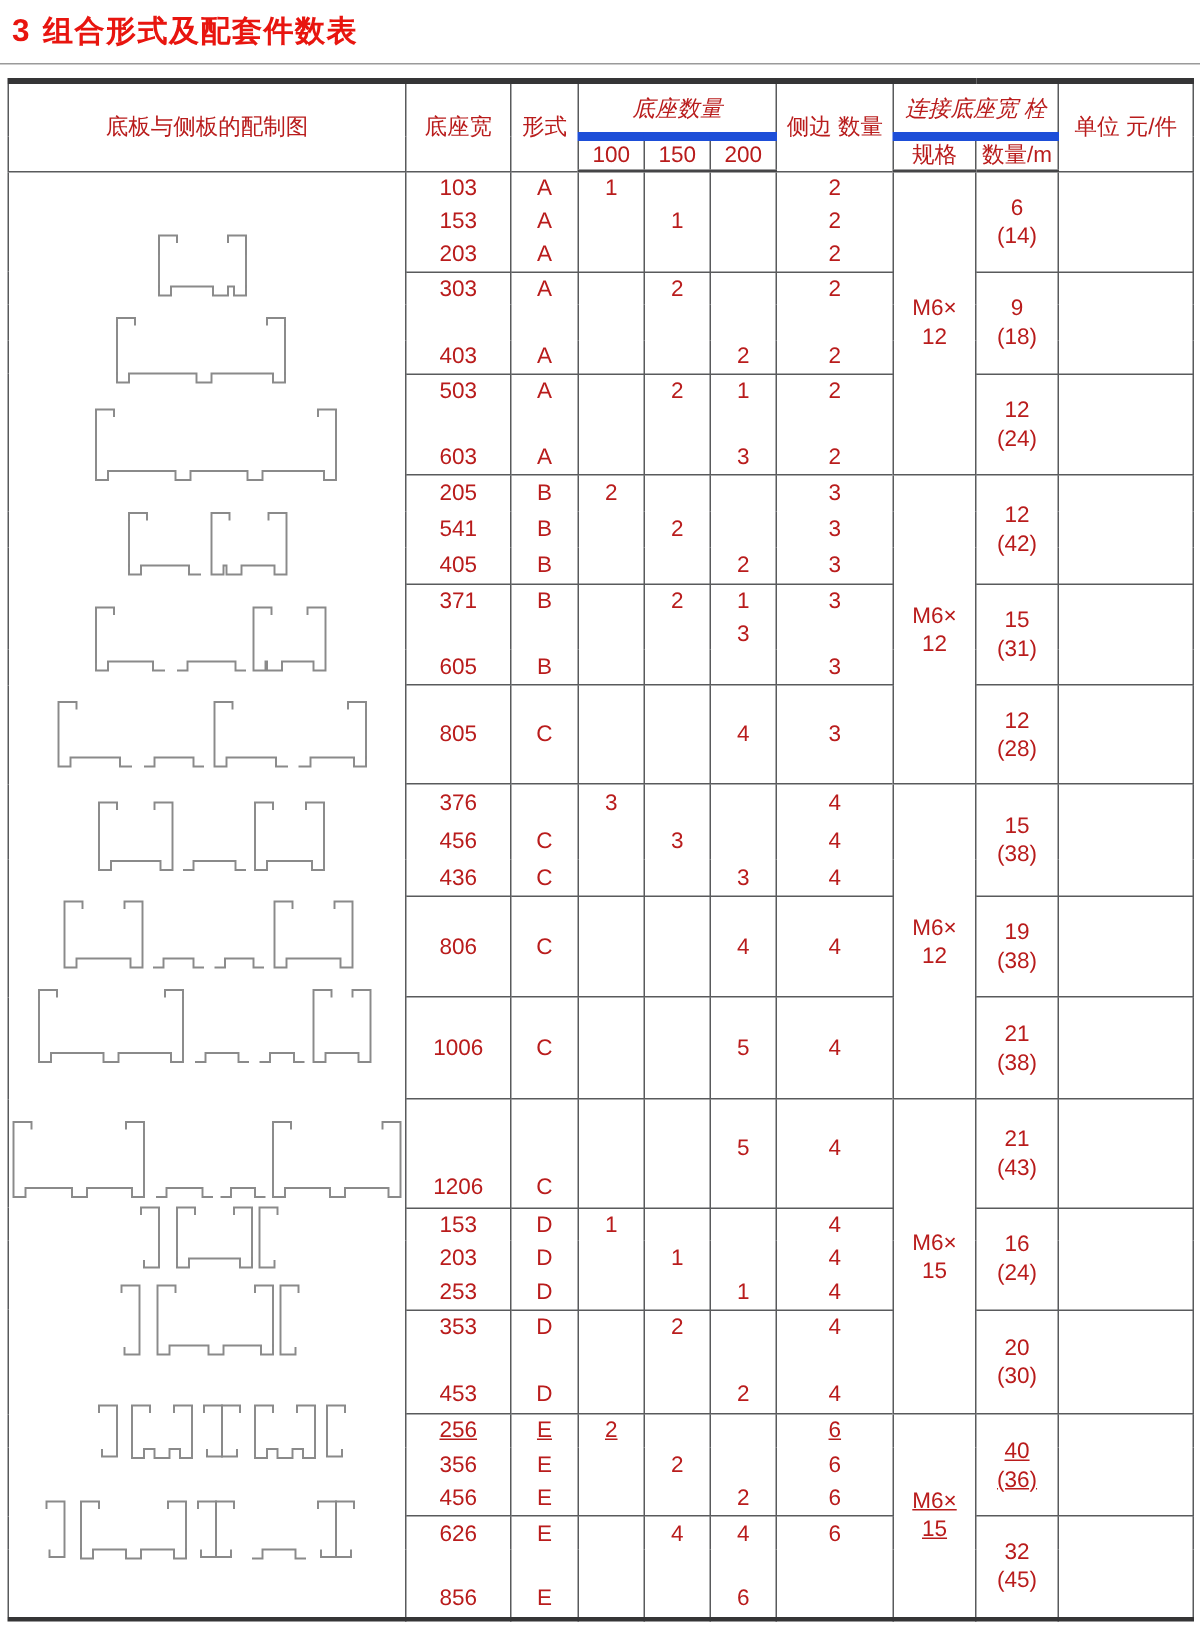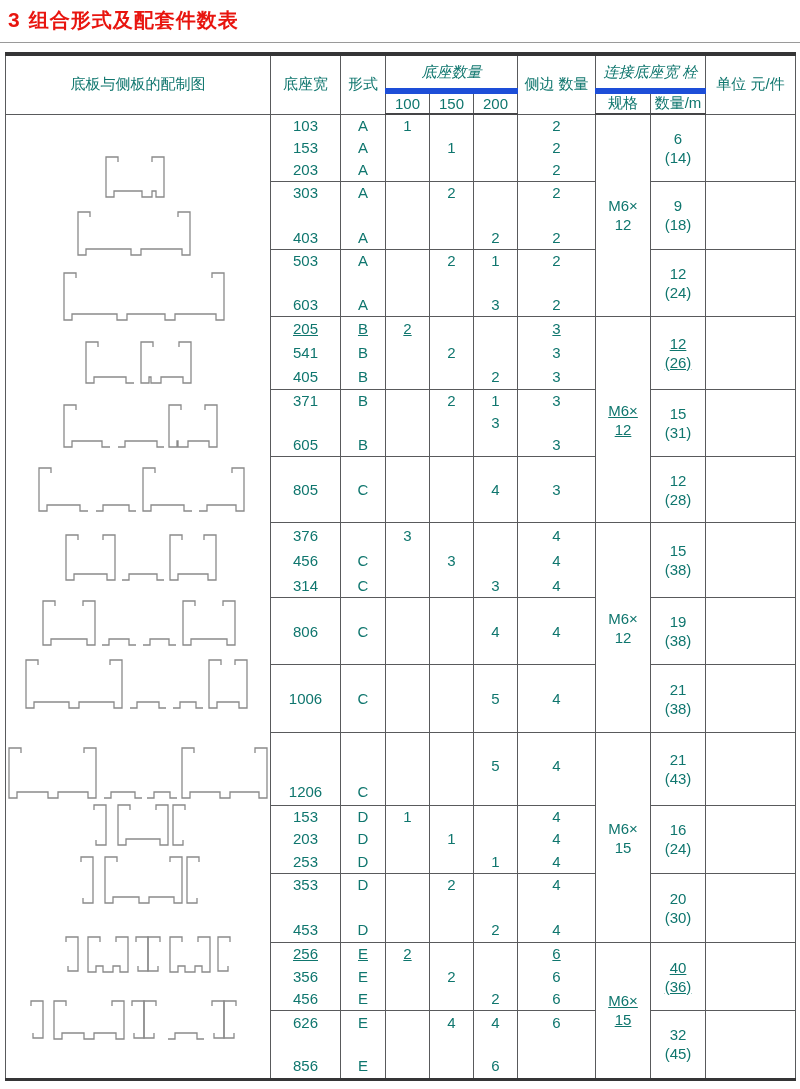--- a/index.html
+++ b/index.html
@@ -1,21 +1,21 @@
 <!DOCTYPE html>
 <html><head>
 <meta charset="utf-8">
 <style>
   html,body{margin:0;padding:0;background:#fff;}
   body{width:800px;height:1089px;font-family:"Liberation Sans",sans-serif;overflow:hidden;}
   .title{margin:7px 0 0 8px;font-size:20px;font-weight:bold;color:#e8150f;letter-spacing:1px;}
   .title .tnum{font-size:21px;margin-right:8px;}
   .rule{border:0;border-top:1px solid #9a9a9a;margin:8px 0 0 0;width:800px;}
   table{border-collapse:collapse;table-layout:fixed;width:790px;margin:9px 0 0 5px;
-        color:#0f766e;font-size:15px;
+        color:#b91c1c;font-size:15px;
         border-left:1px solid #595a5c;border-right:1px solid #595a5c;
         border-top:4px solid #353536;border-bottom:3px solid #353536;}
   th,td{border-right:1px solid #595a5c;text-align:center;vertical-align:middle;
         padding:0;font-weight:normal;overflow:hidden;}
   thead th{border-bottom:1px solid #595a5c;font-size:15px;}
   thead tr.sub th{border-bottom:2px solid #454547;}
   thead th.span2{border-bottom:6px solid #1d4ed8;font-style:italic;}
   tr.gb td.d{border-bottom:1px solid #595a5c;}
   td.m{border-bottom:1px solid #595a5c;}
   td.diag{vertical-align:top;padding:0;}
@@ -199,34 +199,34 @@
         <td class="d"></td>
       </tr>
       <tr class="gb" style="height: 24px;">
         <td class="d">603</td>
         <td class="d">A</td>
         <td class="d"></td>
         <td class="d"></td>
         <td class="d">3</td>
         <td class="d">2</td>
       </tr>
-      <tr style="height: 24px; text-decoration: underline;">
+      <tr style="height: 24px;">
         <td class="d">205</td>
         <td class="d">B</td>
         <td class="d">2</td>
         <td class="d"></td>
         <td class="d"></td>
         <td class="d">3</td>
         <td class="m two" rowspan="7">
           <div>M6×</div>
           <div>12</div>
         </td>
         <td class="m two" rowspan="3">
           <div>12</div>
-          <div>(26)</div>
+          <div>(42)</div>
         </td>
         <td class="m" rowspan="3"></td>
       </tr>
       <tr style="height: 24px;">
         <td class="d">541</td>
         <td class="d">B</td>
         <td class="d"></td>
         <td class="d">2</td>
         <td class="d"></td>
         <td class="d">3</td>
@@ -300,21 +300,21 @@
       </tr>
       <tr style="height: 25px;">
         <td class="d">456</td>
         <td class="d">C</td>
         <td class="d"></td>
         <td class="d">3</td>
         <td class="d"></td>
         <td class="d">4</td>
       </tr>
       <tr class="gb" style="height: 25px;">
-        <td class="d">314</td>
+        <td class="d">436</td>
         <td class="d">C</td>
         <td class="d"></td>
         <td class="d"></td>
         <td class="d">3</td>
         <td class="d">4</td>
       </tr>
       <tr class="gb" style="height: 67px;">
         <td class="d">806</td>
         <td class="d">C</td>
         <td class="d"></td>

